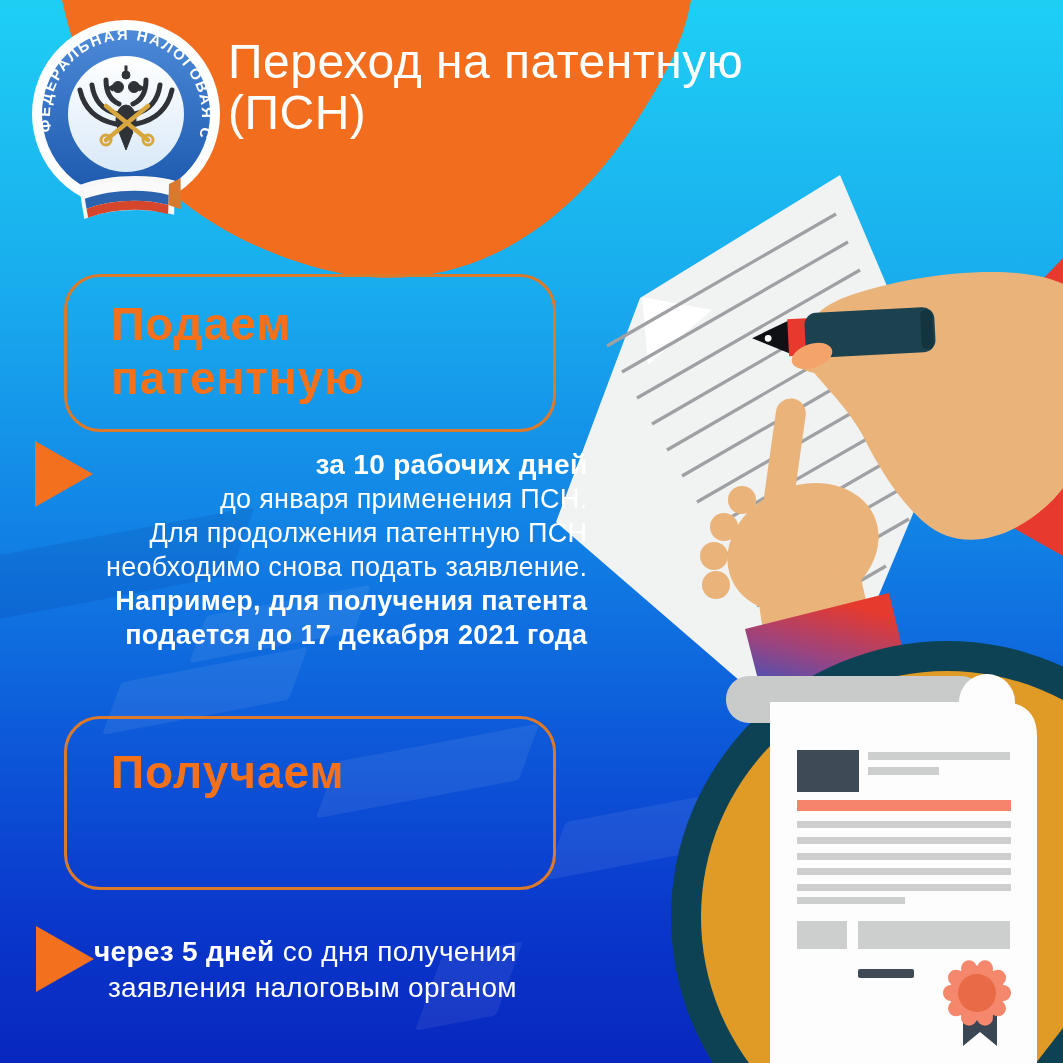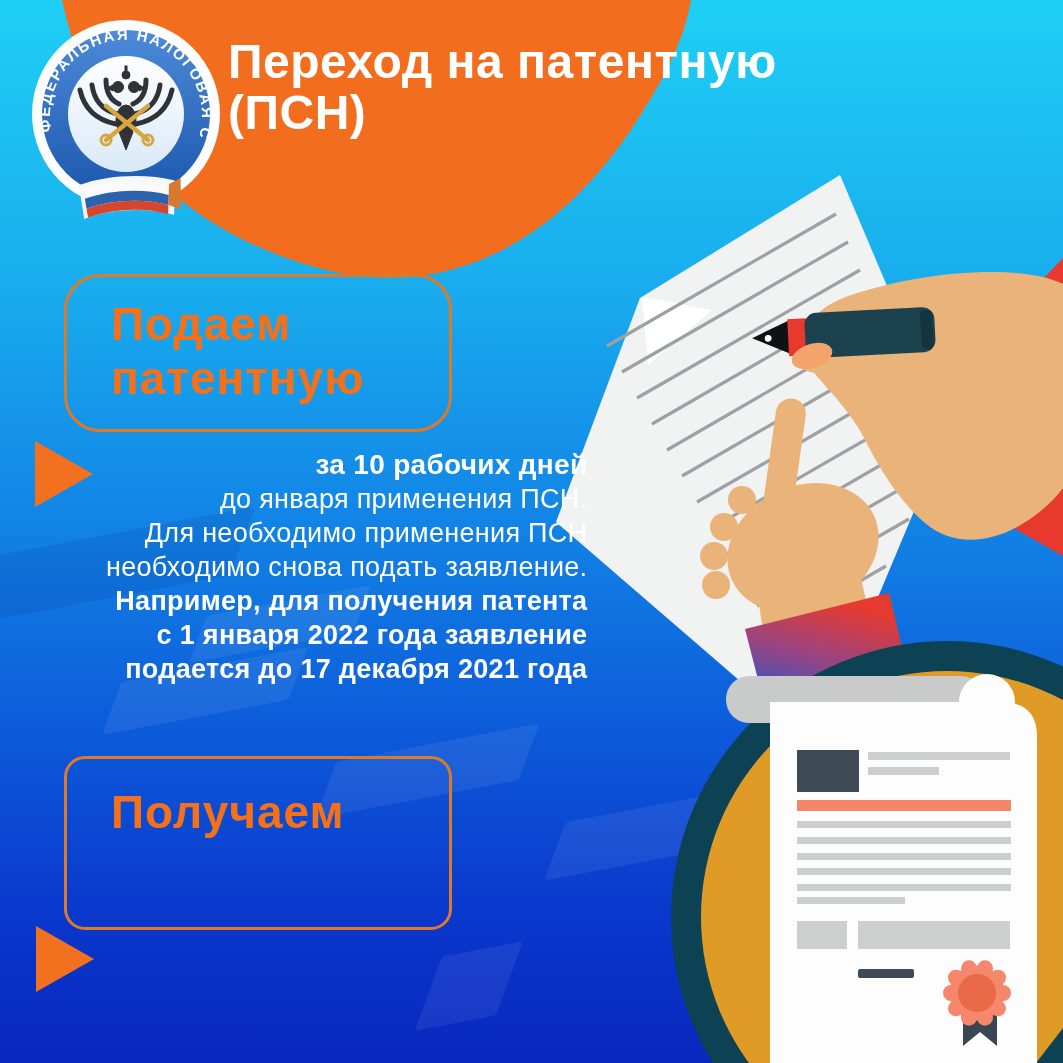--- a/index.html
+++ b/index.html
@@ -10,34 +10,34 @@
     font-family:"Liberation Sans","DejaVu Sans",sans-serif;
     background:linear-gradient(180deg,#1ECFF4 0%,#19ACEE 27%,#1286E6 48%,#0D5CDA 68%,#0A38CC 86%,#0827BE 100%);
   }
   
   .tile{position:absolute;background:rgba(255,255,255,.07);transform:skewX(-30deg) rotate(-12deg);border-radius:4px;}
   .tile.dark{background:rgba(2,20,110,.10);}
   svg{position:absolute;display:block;}
   
   .title{
     position:absolute;left:228px;top:36px;width:760px;
-    color:#FFFFFF;font-weight:bold;font-size:48px;line-height:51px;letter-spacing:.5px;
+    color:#FFFFFF;font-weight:normal;font-size:48px;line-height:51px;letter-spacing:.5px;
   }
   .title div{white-space:nowrap;}
   
   .step-box{
-    position:absolute;left:64px;width:388px;
+    position:absolute;left:64px;width:492px;
     border:3px solid #DD7A2A;border-radius:36px;box-sizing:border-box;
   }
   .step-box .heading{
     padding:20px 0 0 44px;color:#F47119;font-weight:bold;
     font-size:46px;line-height:54px;letter-spacing:1px;
   }
   .box1{top:274px;height:158px;}
-  .box2{top:756px;height:174px;border-radius:21px;}
+  .box2{top:716px;height:174px;}
   .box2 .heading{padding-top:26px;}
   
   .arrow{
     position:absolute;width:0;height:0;
     border-top:33px solid transparent;border-bottom:33px solid transparent;
     border-left:58px solid #F3701F;
   }
   .arrow1{left:35px;top:441px;}
   .arrow2{left:36px;top:926px;}
   
@@ -219,28 +219,34 @@
     <div class="heading">
       <div>Подаем</div>
       <div>патентную</div>
     </div>
   </div>
 
   <div class="arrow arrow1"></div>
   <div class="bullet-text bt1">
     <div class="b lead">за 10 рабочих дней</div>
     <div>до января применения ПСН.</div>
-    <div>Для необходимо применения ПСН</div>
+    <div>Для продолжения патентную ПСН</div>
     <div>необходимо снова подать заявление.</div>
     <div class="b">Например, для получения патента</div>
-    <div class="b">с 1 января 2022 года заявление</div>
     <div class="b">подается до 17 декабря 2021 года</div>
   </div>
 
   <div class="step-box box2">
     <div class="heading">
       <div>Получаем</div>
     </div>
   </div>
 
   <div class="arrow arrow2"></div>
+  <div class="bullet-text bt2">
+    <div>
+      <span class="b">через 5 дней</span>
+      <span>со дня получения</span>
+    </div>
+    <div>заявления налоговым органом</div>
+  </div>
 
 </div>
 
 </body></html>

